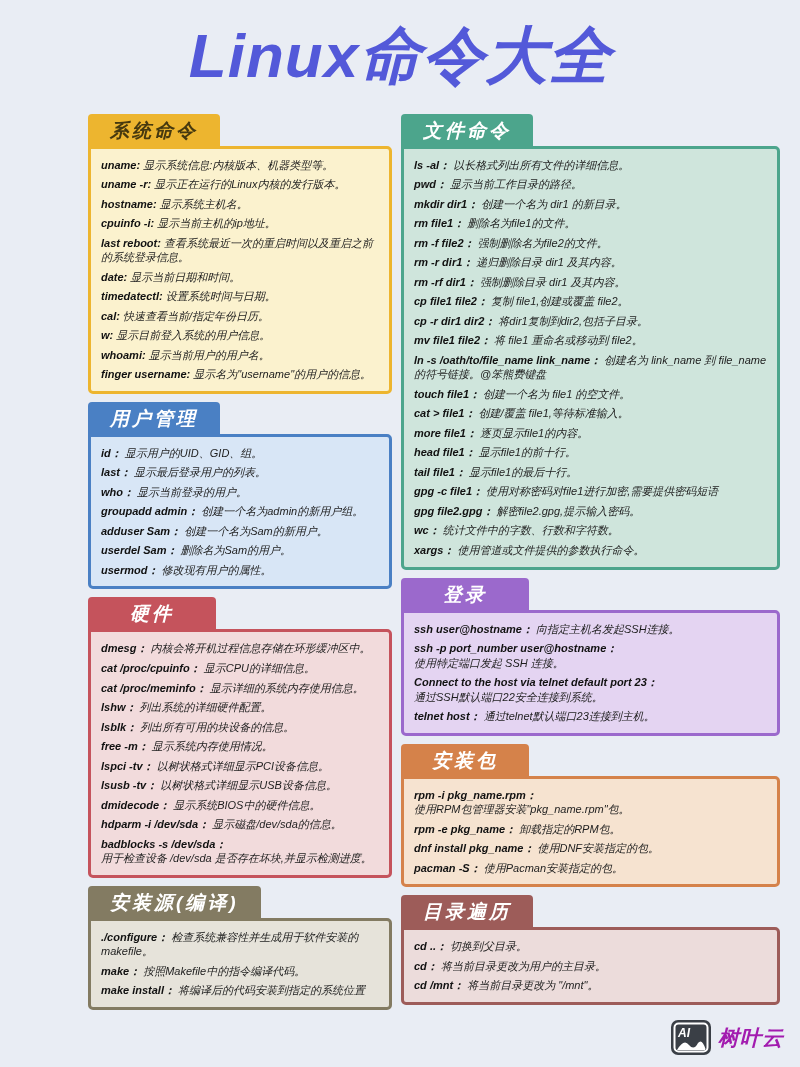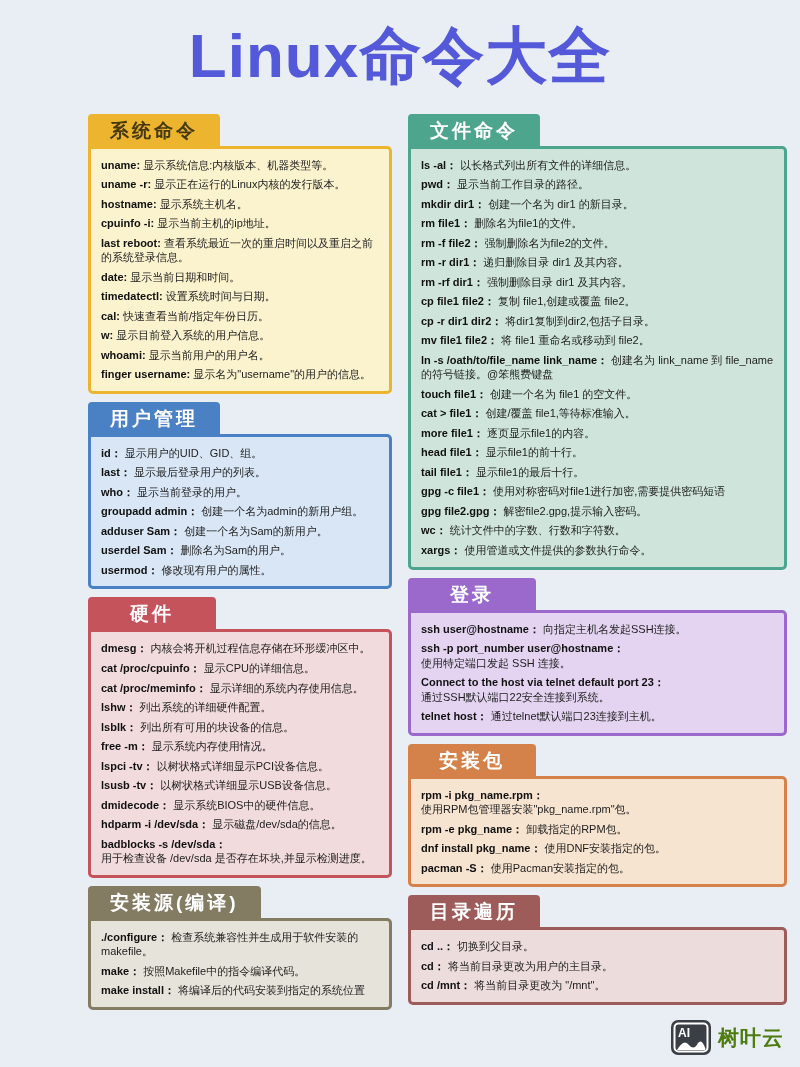--- a/index.html
+++ b/index.html
@@ -5,33 +5,34 @@
   * { box-sizing: border-box; margin: 0; padding: 0; }
   html,body { background:#dfe4ec; }
   .page {
     position: relative;
     width: 800px;
     height: 1067px;
     margin: 0 auto;
     background: #E9EDF4;
     overflow: hidden;
     font-family: "Liberation Sans", "DejaVu Sans", sans-serif;
+    font-style: italic;
   }
   .title {
     padding-top: 14px;
     text-align: center;
     font-size: 62px;
     line-height: 1.35;
     font-weight: bold;
     color: #5359D9;
     letter-spacing: 1px;
   }
   .cols {
     display: flex;
-    gap: 16px;
+    gap: 9px;
     padding: 16px 0 0 88px;
     align-items: flex-start;
   }
   .col { flex: none; }
   .col.left  { width: 304px; }
   .col.right { width: 379px; }
   .sec { margin-bottom: 8px; }
   .tab {
     display: inline-block;
     position: relative;
@@ -201,16 +202,16 @@
 
   <div class="watermark">
     <span class="wm-icon">
       <svg width="40" height="35" viewBox="0 0 40 35" xmlns="http://www.w3.org/2000/svg">
         <rect width="40" height="35" rx="7" fill="#3A3F46"></rect>
         <rect x="3.5" y="3.5" width="33" height="28" rx="4" fill="none" stroke="#FFFFFF" stroke-width="2"></rect>
         <text x="7" y="17" font-size="12" font-weight="bold" fill="#FFFFFF">AI</text>
         <path d="M6 30 Q13 18 18 25 Q23 31 27 23 Q31 18 34.5 29 L34 30 Z" fill="#FFFFFF"></path>
       </svg>
     </span>
-    <span class="wm-text" style="color: #4d7c0f;">树叶云</span>
+    <span class="wm-text" style="color: #a21caf;">树叶云</span>
   </div>
 
 </div>
 
 </body></html>

